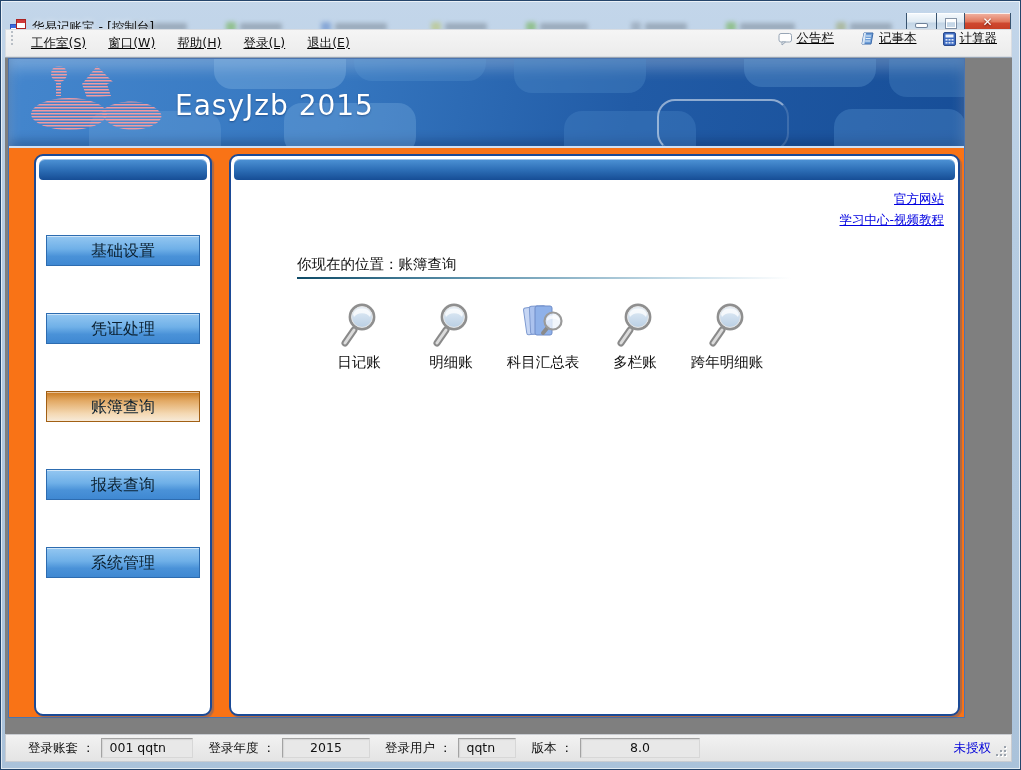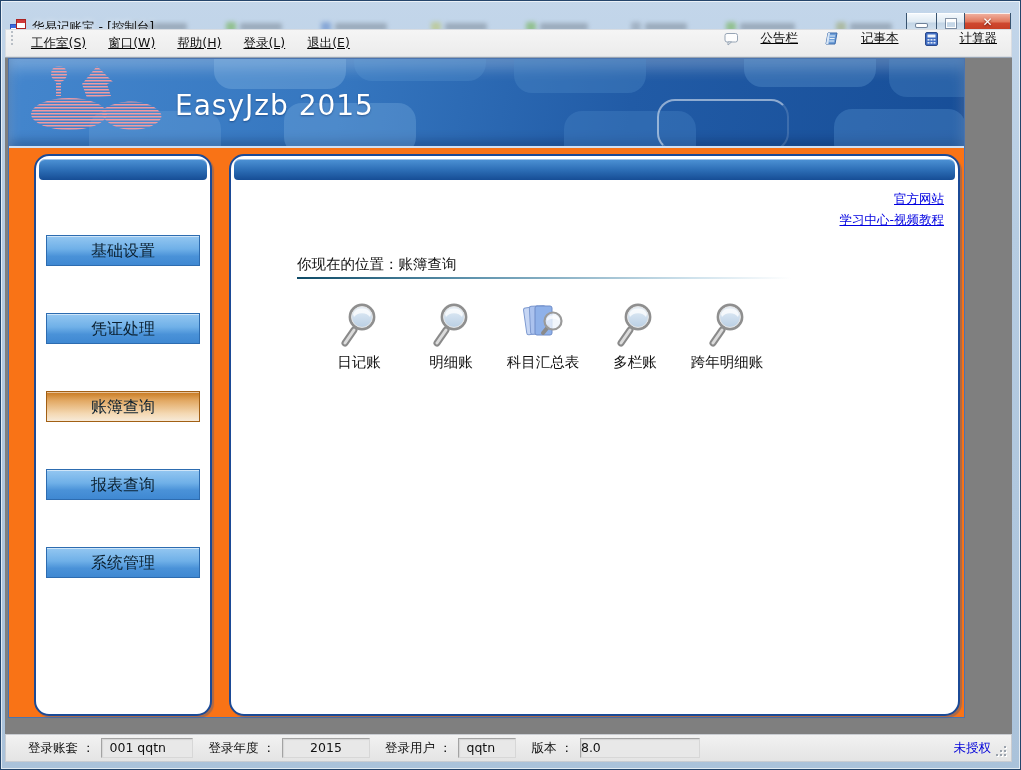--- a/index.html
+++ b/index.html
@@ -41,21 +41,21 @@
     font-size:12px; font-weight:bold; color:#fff; text-shadow:0 1px 2px rgba(60,0,0,.7); }
 
   
   .menubar { position:absolute; left:4px; right:8px; top:28px; height:28px;
     background:linear-gradient(180deg,#f5f5f5,#ececec); border:1px solid #d9dde2;
     display:flex; align-items:flex-start;text-decoration:underline; }
   .menu-grip { width:4px; height:16px; margin:0 6px 0 4px;
     background-image:radial-gradient(circle,#b9bfc6 1px,transparent 1.1px); background-size:4px 4px; }
   .menu-item { font-size:12.5px; color:#111; padding:5px 11px; cursor:default; }
   .menu-tools { margin-left:auto; display:flex; align-items:center; gap:26px; padding-right:14px; }
-  .menu-tool { display:flex; align-items:center; gap:22px; font-size:12.5px; color:#111; }
+  .menu-tool { display:flex; align-items:center; gap:4px; font-size:12.5px; color:#111; }
 
   
   .mdi { position:absolute; left:4px; right:8px; top:56px; bottom:35px;
     background:#7f7f7f; border-top:1px solid #98a4b2; }
   .child { position:absolute; left:3px; right:47px; top:0; bottom:16px;
     background:#f97316; border:1px solid #4a74b0; }
 
   
   .banner { position:absolute; left:0; right:0; top:0; height:89px; overflow:hidden;
     background:linear-gradient(100deg,#4486cd 0%,#3576bf 35%,#215ba6 65%,#174e98 100%);
@@ -63,21 +63,21 @@
     box-shadow:inset 0 10px 14px rgba(255,255,255,.25), inset 0 -6px 10px rgba(0,20,60,.25); }
   .tile { position:absolute; border-radius:18px; width:132px; height:52px; }
   .tile.outline { background:transparent; border:2px solid rgba(255,255,255,.5);
     border-bottom-color:rgba(255,255,255,.15); border-right-color:rgba(255,255,255,.15); }
   .banner-title { position:absolute; left:166px; top:30px; color:#fff; font-size:28px;
     letter-spacing:1px; text-shadow:0 1px 2px rgba(0,30,80,.45); }
   .logo { position:absolute; left:18px; top:3px; }
 
   
   .panel { position:absolute; top:95px; bottom:1px; background:#fff;
-    border:2px solid #1b4a96; border-radius:15px;
+    border:2px solid #1b4a96; border-radius:9px;
     box-shadow:2px 2px 1px rgba(70,95,140,.45); }
   .panel-header { position:absolute; left:3px; right:3px; top:3px; height:21px; border-radius:6px 6px 4px 4px;
     background:linear-gradient(180deg,#4e93d6 0%,#2b6cb4 55%,#164d95 100%);
     box-shadow:inset 0 1px 0 rgba(255,255,255,.45); }
   .sidebar { left:25px; width:178px; }
   .mainpanel { left:220px; right:4px; }
 
   .side-btn { width:154px; height:31px; margin:0 auto; text-align:center; line-height:30px;
     font-size:16px; color:#0b2030; cursor:pointer;
     border:1px solid #2d6cb0;
@@ -103,21 +103,21 @@
   .statusbar { position:absolute; left:4px; right:8px; bottom:7px; height:28px;
     background:linear-gradient(180deg,#f2f2f2,#e4e4e4); border:1px solid #c9ccd1;
     display:flex; align-items:center; font-size:12.5px; color:#111; padding-left:22px; }
   .sfield { display:flex; align-items:center; margin-right:15px; }
   .sfield .slabel { margin-right:7px; }
   .sbox { height:20px; line-height:18px; background:#e8e8e8; border:1px solid #a3a3a3;
     border-bottom-color:#d7d7d7; border-right-color:#d7d7d7; box-shadow:inset 1px 1px 1px rgba(0,0,0,.08); }
   .sbox.b0 { width:92px; padding-left:7px; }
   .sbox.b1 { width:88px; text-align:center; }
   .sbox.b2 { width:58px; padding-left:7px; }
-  .sbox.b3 { width:120px; }
+  .sbox.b3 { width:120px; text-align:center; }
   .license { margin-left:auto; margin-right:20px; color:#0000d8; }
   .grip { position:absolute; right:3px; bottom:3px; }
 
   a { cursor:pointer; }
 </style>
 </head>
 <body>
 
 <svg width="0" height="0" style="position:absolute">
   <defs>

